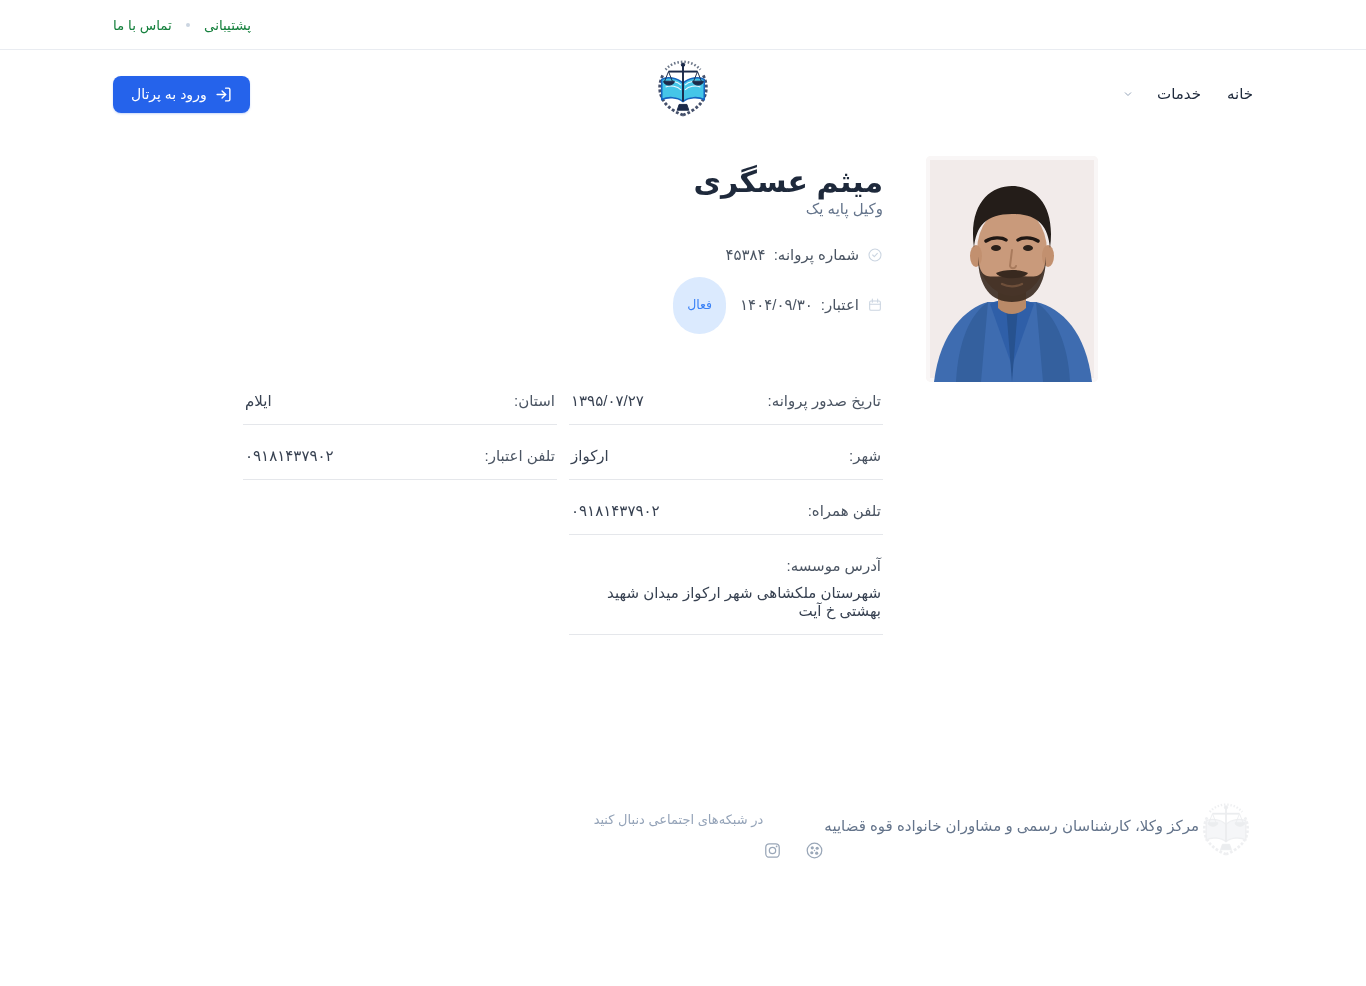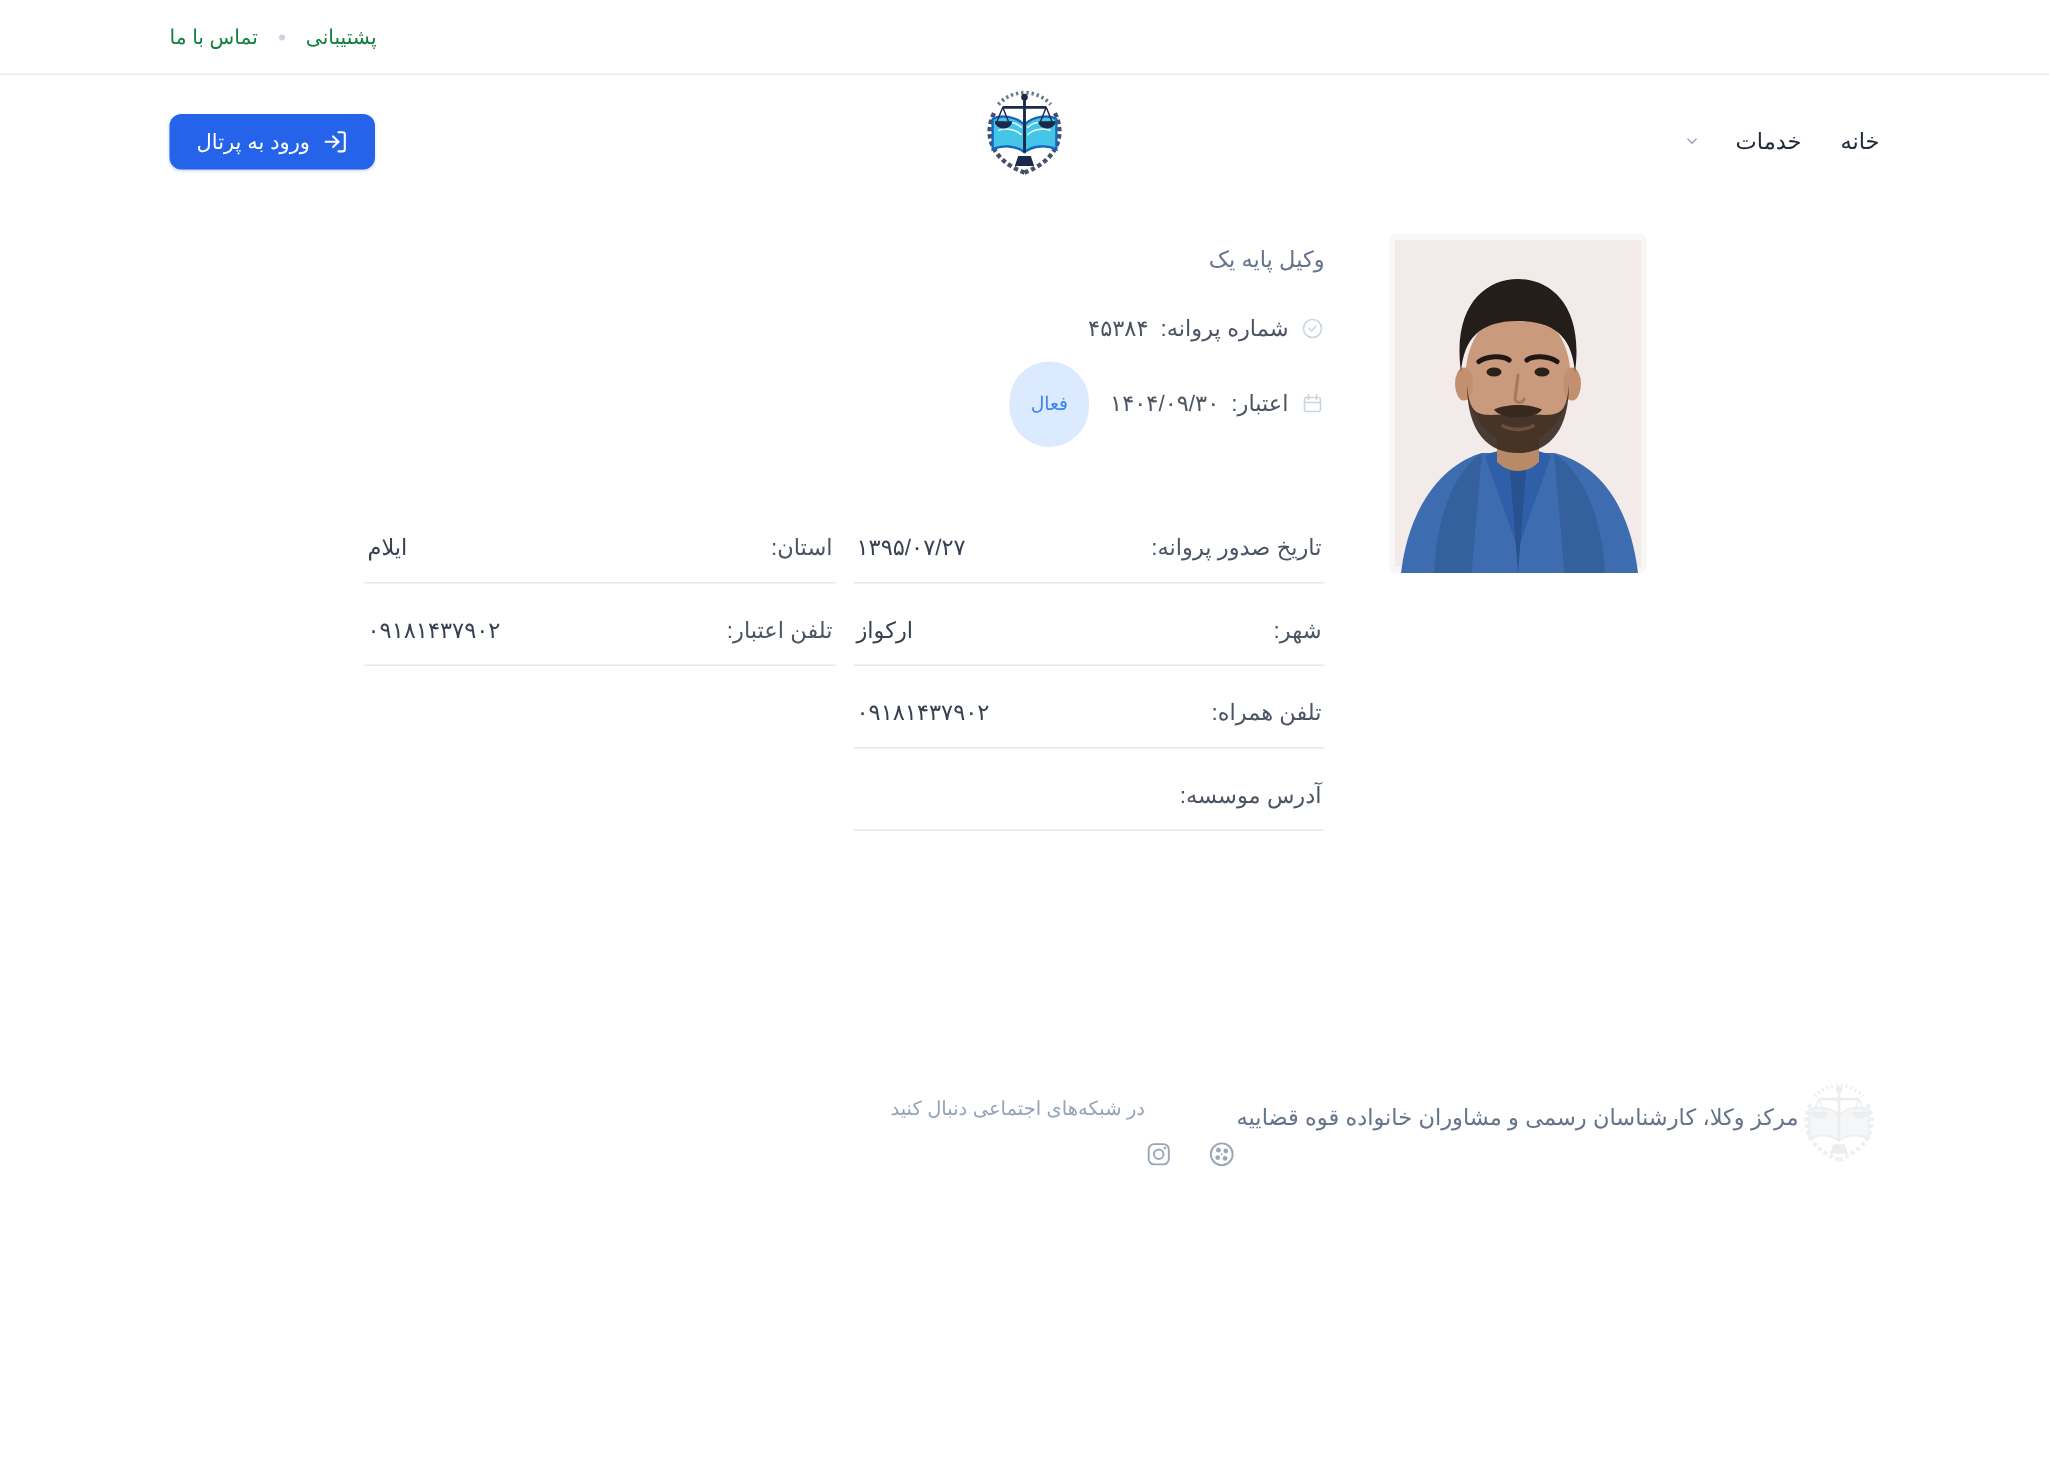--- a/index.html
+++ b/index.html
@@ -165,20 +165,21 @@
           <path d="M86 94 L84 110 C85 113 89 113 90 110" stroke="#a87a5c" stroke-width="2" fill="none" stroke-linecap="round"></path>
 
           <path d="M52 100 C52 132 66 146 86 146 C106 146 120 132 120 100 C118 126 110 120 86 120 C62 120 54 126 52 100 Z" fill="#38291f" opacity=".9"></path>
           <path d="M70 117 C78 113 94 113 102 117 C98 124 74 124 70 117 Z" fill="#38291f"></path>
           <path d="M76 128 C82 131 90 131 96 128" stroke="#6e4f3a" stroke-width="2.4" fill="none" stroke-linecap="round"></path>
         </svg>
       </div>
     </div>
 
     <div class="info-col">
+      <h1 class="p-name">میثم عسگری</h1>
       <div class="p-title">وکیل پایه یک</div>
 
       <div class="meta">
         <div class="meta-line">
           <svg class="micon" viewBox="0 0 24 24">
             <circle cx="12" cy="12" r="9"></circle>
               <path d="M8.5 12l2.5 2.5 4.5-5"></path>
           </svg>
           <span>شماره پروانه:</span>
           <span>۴۵۳۸۴</span>
@@ -211,20 +212,21 @@
           <span class="lbl">تلفن اعتبار:</span>
           <span class="val">۰۹۱۸۱۴۳۷۹۰۲</span>
         </div>
         <div class="cell">
           <span class="lbl">تلفن همراه:</span>
           <span class="val">۰۹۱۸۱۴۳۷۹۰۲</span>
         </div>
         <div class="cell empty"></div>
         <div class="cell address">
           <span class="lbl">آدرس موسسه:</span>
+          <span class="val">شهرستان ملکشاهی شهر ارکواز میدان شهید بهشتی خ آیت</span>
         </div>
       </div>
     </div>
   </div>
 </main>
 
 <footer>
   <div class="container footer-inner">
     <div class="footer-logo">
       <svg viewBox="0 0 60 66" width="54" height="60">

